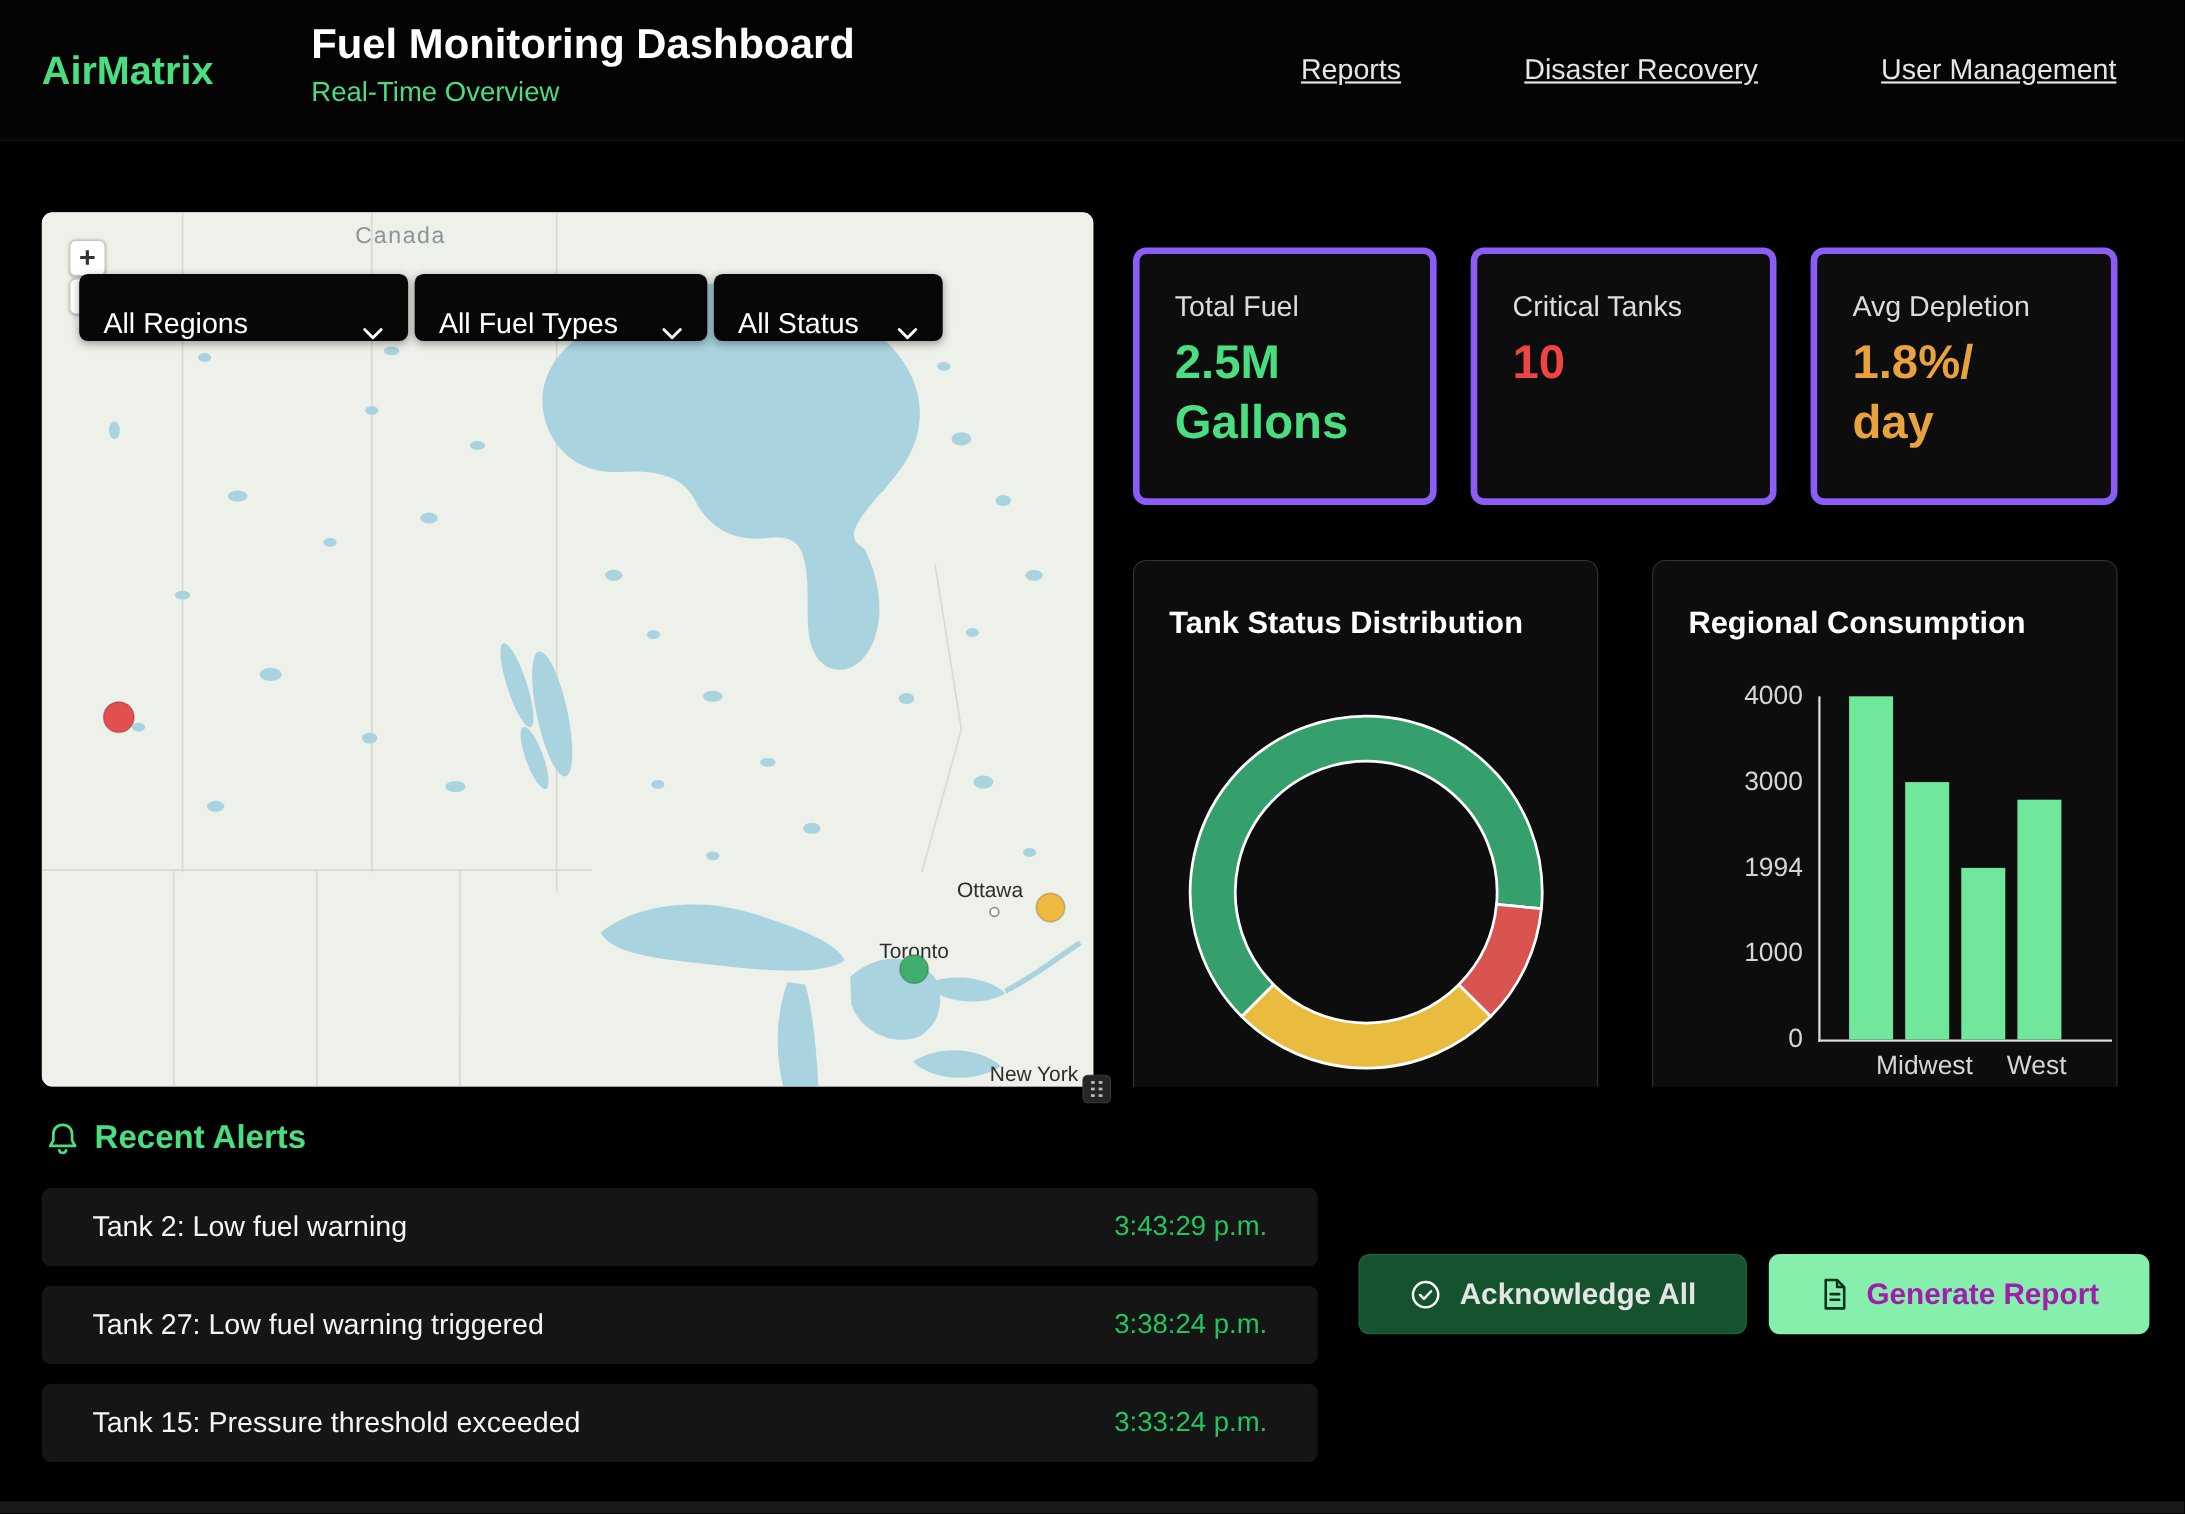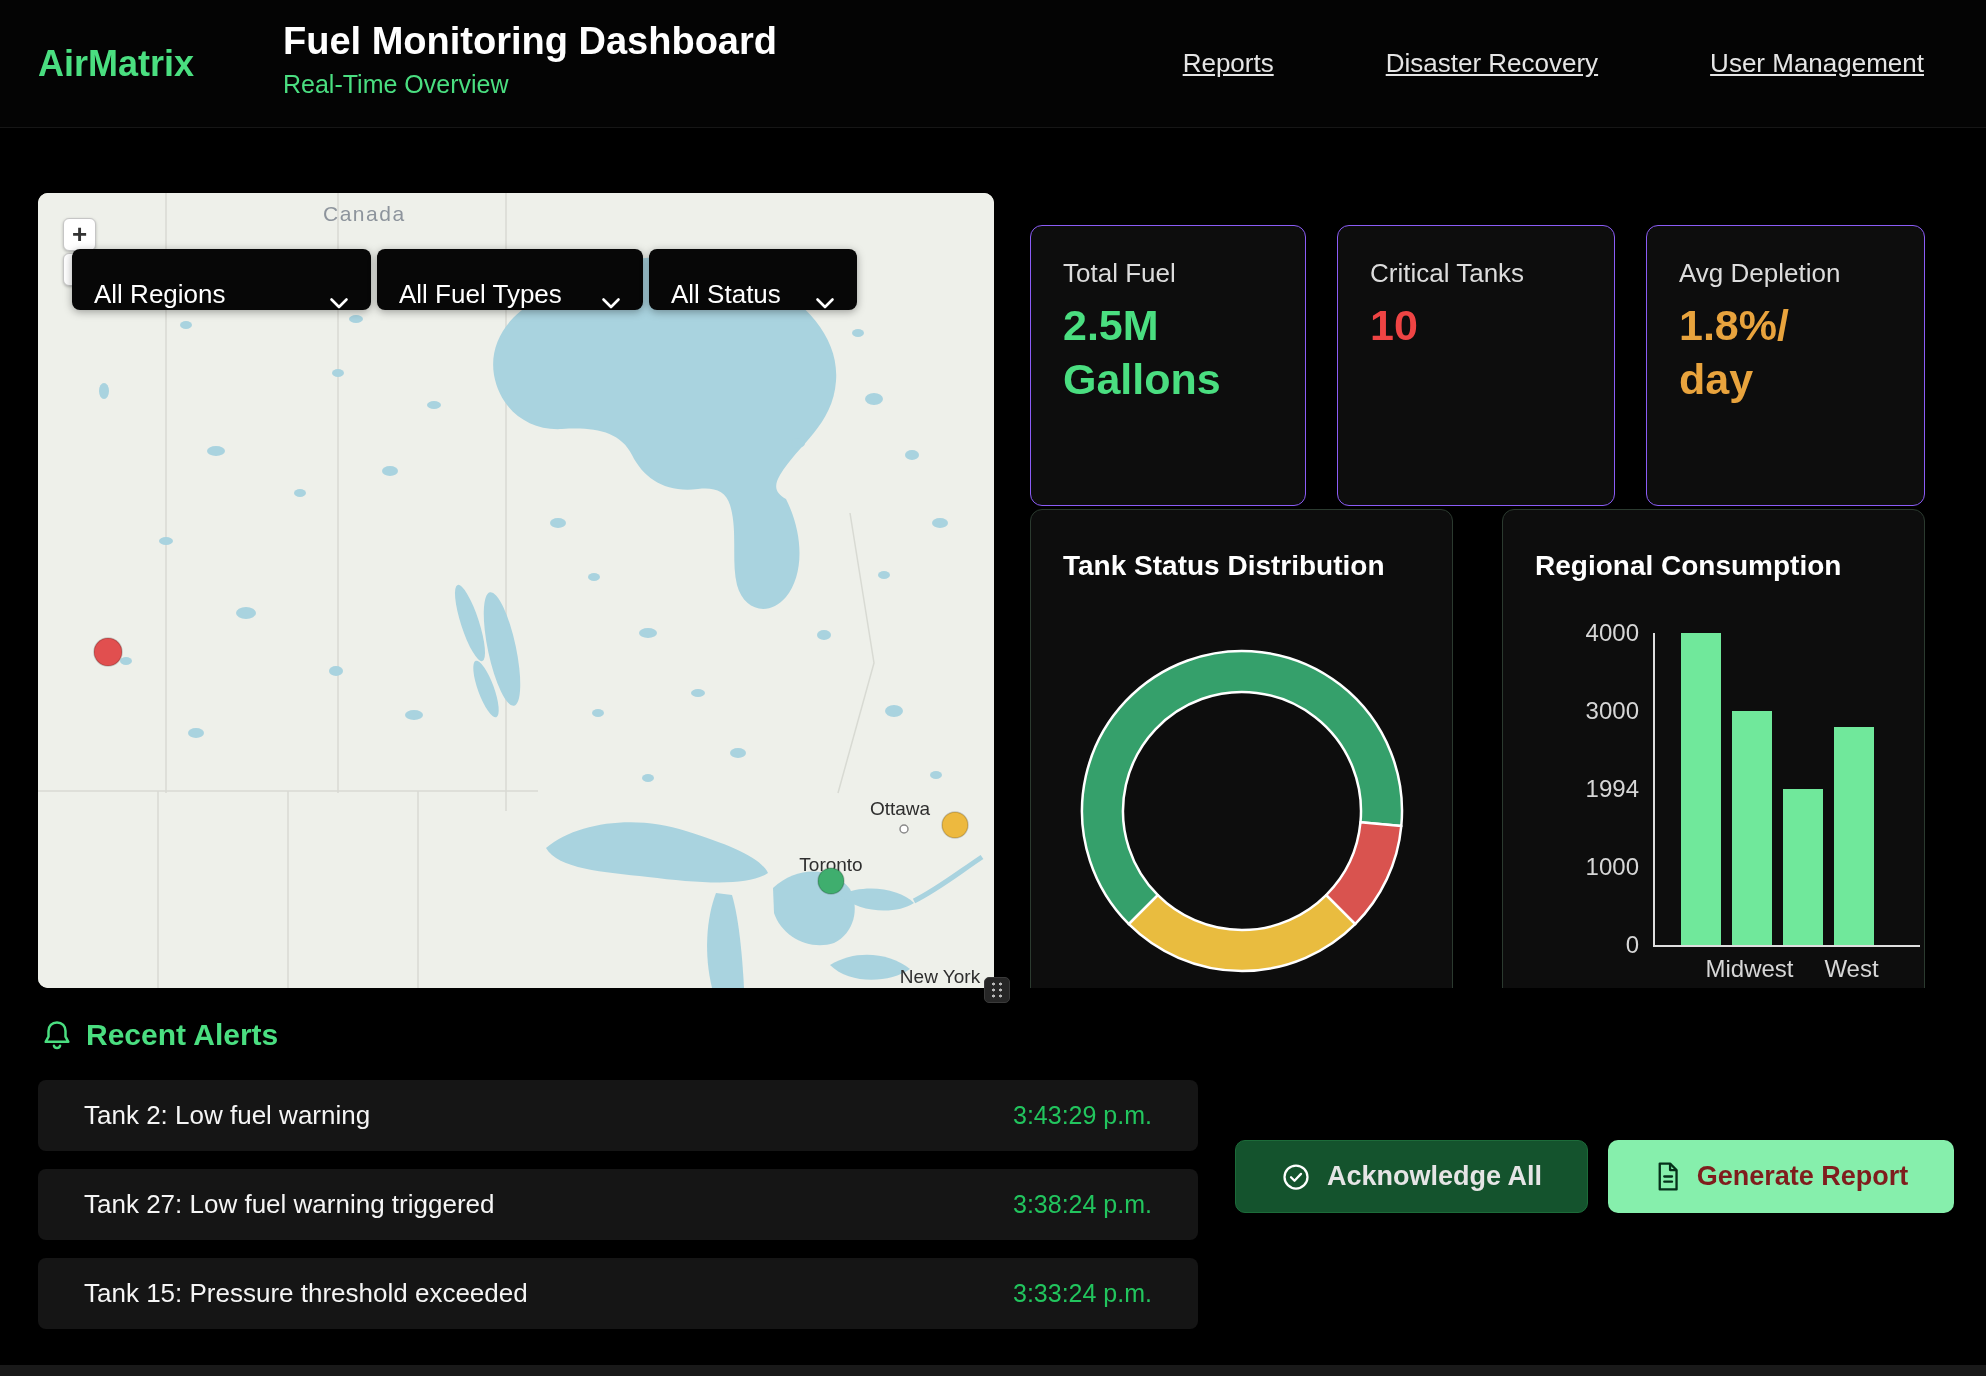--- a/index.html
+++ b/index.html
@@ -29,21 +29,21 @@
   .filterbar{position:absolute;left:34px;top:56px;display:flex;gap:6px;z-index:2;}
   .filter{height:61px;background:#070707;border-radius:8px;display:flex;align-items:flex-end;
           justify-content:space-between;padding:0 22px;color:#fff;font-weight:normal;font-size:26px;
           box-shadow:0 2px 8px rgba(0,0,0,.35);cursor:pointer;box-sizing:border-box;}
   .filter:nth-child(1){width:299px;}
   .filter:nth-child(2){width:266px;}
   .filter:nth-child(3){width:208px;}
 
   
   .stats-layer{position:absolute;inset:0;pointer-events:none;}
-  .stat-card{position:absolute;top:225px;height:281px;background:#0d0d0d;border:1px solid #8b5cf6;
+  .stat-card{position:absolute;top:225px;height:234px;background:#0d0d0d;border:6px solid #8b5cf6;
              border-radius:12px;box-sizing:border-box;padding:32px 32px;}
   .stat-label{font-size:26px;color:#dcdcdc;}
   .stat-value{margin-top:10px;font-size:43px;font-weight:bold;line-height:1.25;}
 
   
   .chart-card{position:absolute;top:509px;width:423px;height:520px;background:#0d0d0d;
               border:1px solid #2b3a2f;border-radius:12px;box-sizing:border-box;}
   .tank-card{left:1030px;} .regional-card{left:1502px;}
   .chart-title{position:absolute;left:32px;top:40px;font-size:28px;font-weight:bold;color:#fff;white-space:nowrap;}
   .donut-svg{position:absolute;left:0;top:0;}
@@ -59,21 +59,21 @@
   .alerts-header{position:absolute;left:40px;top:30px;display:flex;align-items:center;gap:12px;}
   .alerts-title{font-size:30px;font-weight:bold;color:#4ade80;}
   .alerts-list{position:absolute;inset:0;}
   .alert-row{position:absolute;left:38px;width:1160px;height:71px;background:#151515;border-radius:8px;
              display:flex;align-items:center;padding:0 46px;box-sizing:border-box;cursor:pointer;}
   .alert-msg{font-size:26px;color:#f5f5f5;}
   .alert-time{margin-left:auto;font-size:25px;color:#22c55e;}
   .btn{position:absolute;top:152px;height:73px;border-radius:10px;display:flex;align-items:center;
        justify-content:center;gap:16px;font-size:27px;font-weight:bold;cursor:pointer;box-sizing:border-box;}
   .btn-ack{left:1235px;width:353px;background:#14532d;border:1px solid #1c6b39;color:#e5e5e5;}
-  .btn-gen{left:1608px;width:346px;background:#86efac;color:#7f1d1d;}
+  .btn-gen{left:1608px;width:346px;background:#86efac;color:#a21caf;}
 
   
   .drag-handle{position:absolute;left:984px;top:977px;width:26px;height:26px;background:#262626;
                border:1px solid #3a3a3a;border-radius:5px;z-index:5;display:grid;place-items:center;box-sizing:border-box;}
   .drag-dots{width:14px;height:18px;
              background-image:radial-gradient(#b9b9b9 1.6px, transparent 1.9px);
              background-size:7px 6px;}
   .footer{position:absolute;left:0;top:1365px;width:1986px;height:11px;background:#191919;}
 </style>
 </head>

